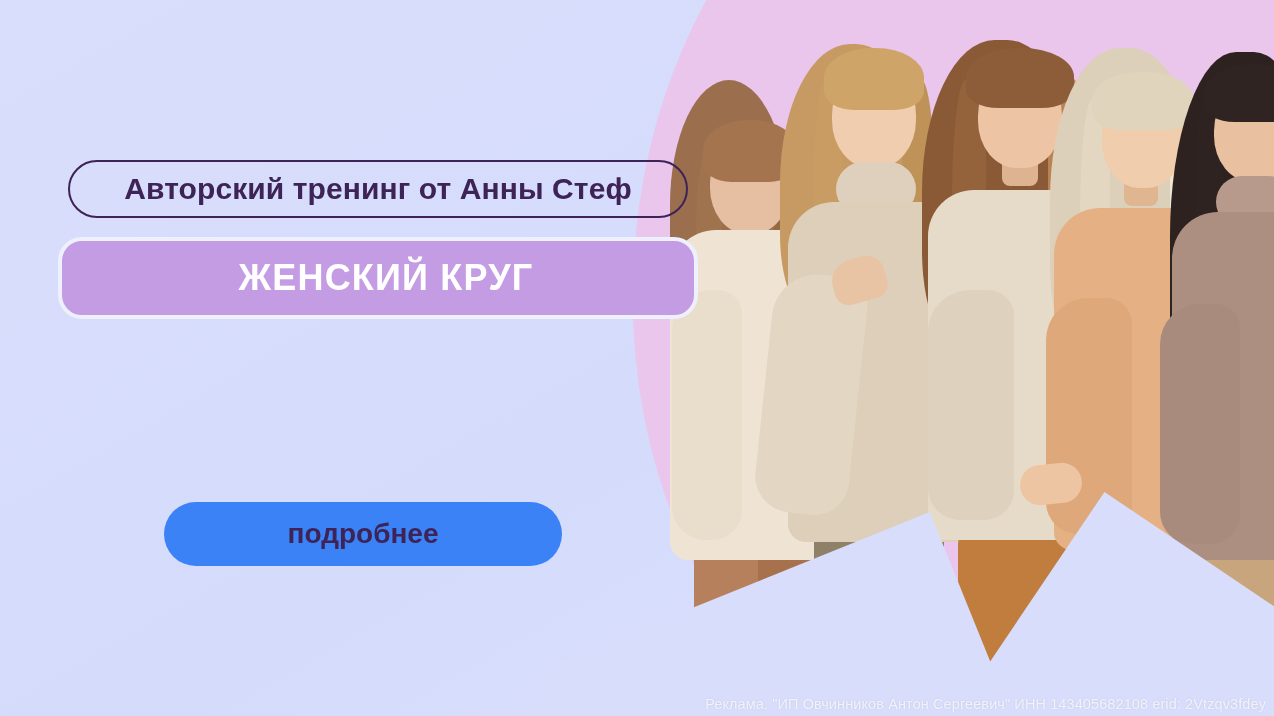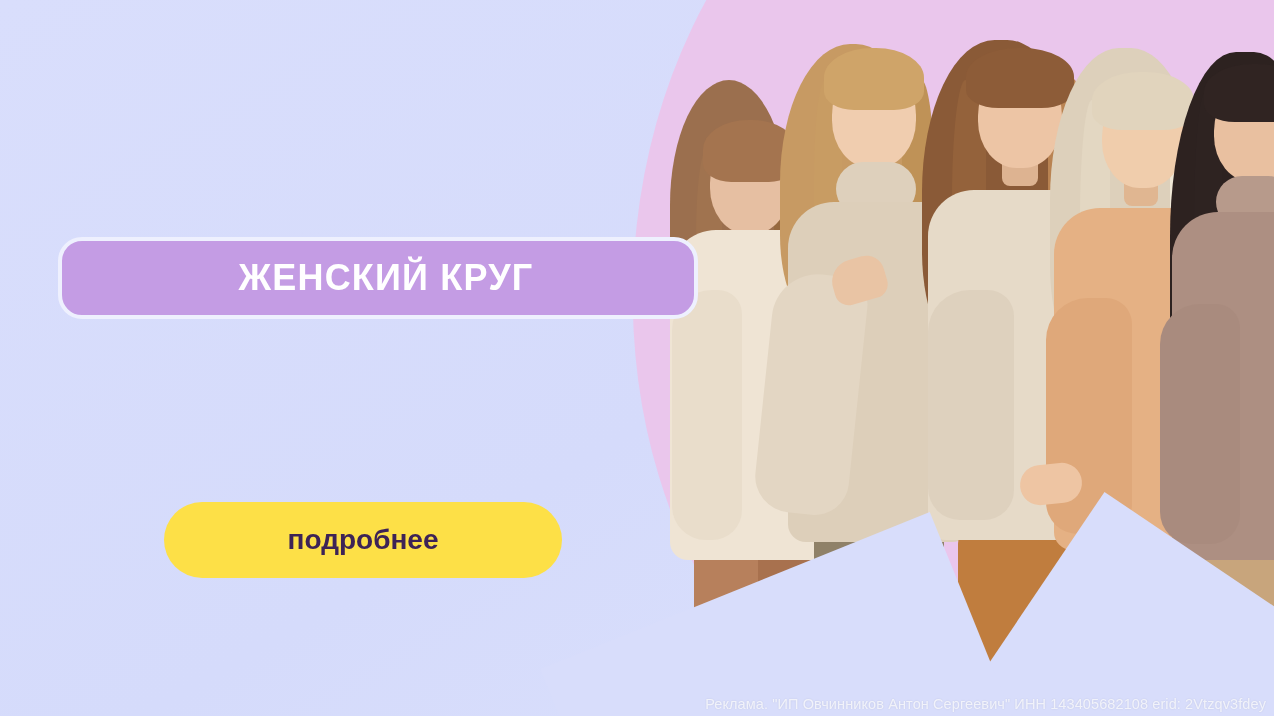--- a/index.html
+++ b/index.html
@@ -150,22 +150,22 @@
     background:#ffffff;
     border-radius:31px;
     box-shadow:0 7px 10px rgba(120,125,180,.28);
     display:flex;align-items:center;justify-content:center;
     color:#3d2356;
     font-size:31px;font-weight:700;
   }
 
   .cta{
     position:absolute;left:164px;top:502px;
-    width:398px;height:76px;
-    background:#fde047;
+    width:398px;height:64px;
+    background:#3b82f6;
     border:none;
     border-radius:38px;
     color:#3d2356;
     font-family:inherit;
     font-size:28px;font-weight:700;
     cursor:pointer;
     display:flex;align-items:center;justify-content:center;
   }
 
   
@@ -257,20 +257,23 @@
     </div>
 
     <div class="photo-fade"></div>
   </div>
 
   <div class="pink-clip-br"></div>
   <div class="pink-clip-bl"></div>
 
   <div class="copy">
 
+    <div class="pill-outline">
+      <span>Авторский тренинг от Анны Стеф</span>
+    </div>
 
     <div class="title-block">
       <span>ЖЕНСКИЙ КРУГ</span>
     </div>
 
 
     <button class="cta">подробнее</button>
   </div>
 
   <div class="legal">Реклама. "ИП Овчинников Антон Сергеевич" ИНН 143405682108 erid: 2Vtzqv3fdey</div>

